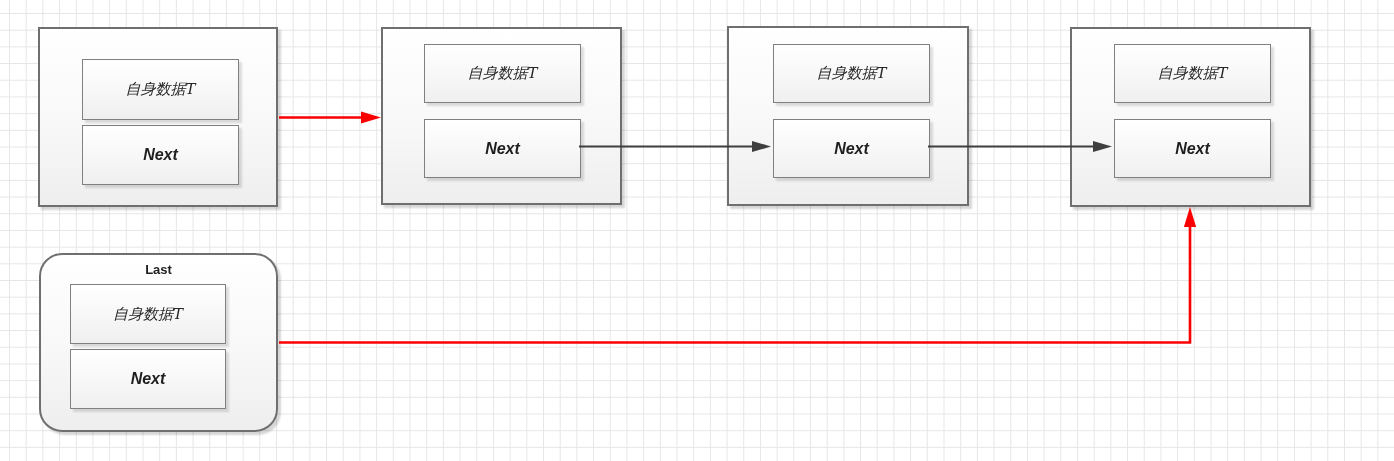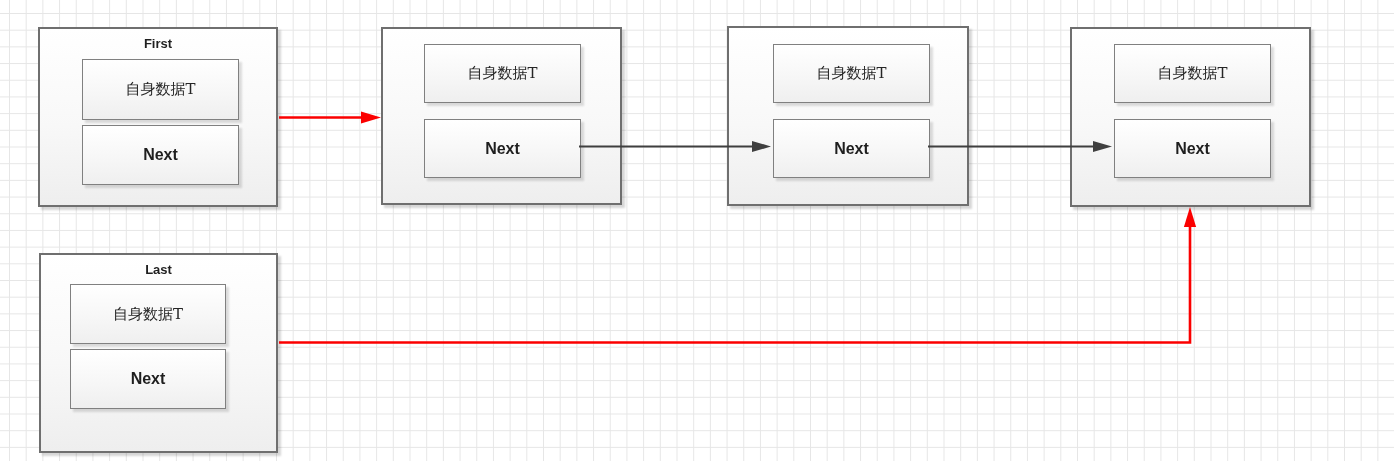--- a/index.html
+++ b/index.html
@@ -24,21 +24,21 @@
     box-shadow:3px 3px 2px rgba(0,0,0,0.16);
     box-sizing:border-box;
     z-index:1;
   }
   .inner{
     position:absolute;
     border:1px solid #808080;
     background:linear-gradient(180deg,#ffffff 0%,#f6f6f6 60%,#efefef 100%);
     box-shadow:2.5px 2.5px 2px rgba(0,0,0,0.13);
     box-sizing:border-box;
-    display:flex;align-items:center;justify-content:center;
+    display:flex;align-items:center;justify-content:center;font-style:italic;
   }
   .title{
     position:absolute;top:7px;left:0;right:0;
     text-align:center;
     font-size:13px;font-weight:600;color:#1f1f1f;
   }
   .data-label{
     font-size:15px;color:#262626;
     font-family:"DejaVu Serif","Liberation Serif",serif;
   }
@@ -56,21 +56,21 @@
   .n2 .box-b{left:41px;top:90px;width:157px;height:59px;}
 
   .n3{left:727px;top:26px;width:242px;height:180px;}
   .n3 .box-a{left:44px;top:16px;width:157px;height:59px;}
   .n3 .box-b{left:44px;top:91px;width:157px;height:59px;}
 
   .n4{left:1070px;top:27px;width:241px;height:180px;}
   .n4 .box-a{left:42px;top:15px;width:157px;height:59px;}
   .n4 .box-b{left:42px;top:90px;width:157px;height:59px;}
 
-  .n5{left:39px;top:253px;width:239px;height:200px;}
+  .n5{left:39px;top:253px;width:239px;height:179px;border-radius:23px;}
   .n5 .box-a{left:29px;top:29px;width:156px;height:60px;}
   .n5 .box-b{left:29px;top:94px;width:156px;height:60px;}
 
   svg.connectors{
     position:absolute;left:0;top:0;
     z-index:2;
     pointer-events:none;
   }
 </style>
 </head>
@@ -91,21 +91,20 @@
       <line x1="928" y1="146.5" x2="1095" y2="146.5" stroke-width="2.2" stroke="#3f3f3f"></line>
       <polygon points="1112,146.5 1093,140.9 1093,152.1" fill="#3f3f3f"></polygon>
     </g>
     <g>
       <polyline points="279,342.5 1190,342.5 1190,226" fill="none" stroke-width="2.6" stroke="#fb0000"></polyline>
       <polygon points="1190,207 1183.9,227 1196.1,227" fill="#fb0000"></polygon>
     </g>
   </svg>
 
   <div class="node n1">
-    <div class="title">First</div>
     <div class="inner box-a">
       <span class="data-label">自身数据T</span>
     </div>
     <div class="inner box-b">
       <span class="next-label">Next</span>
     </div>
   </div>
 
   <div class="node n2">
     <div class="inner box-a">

